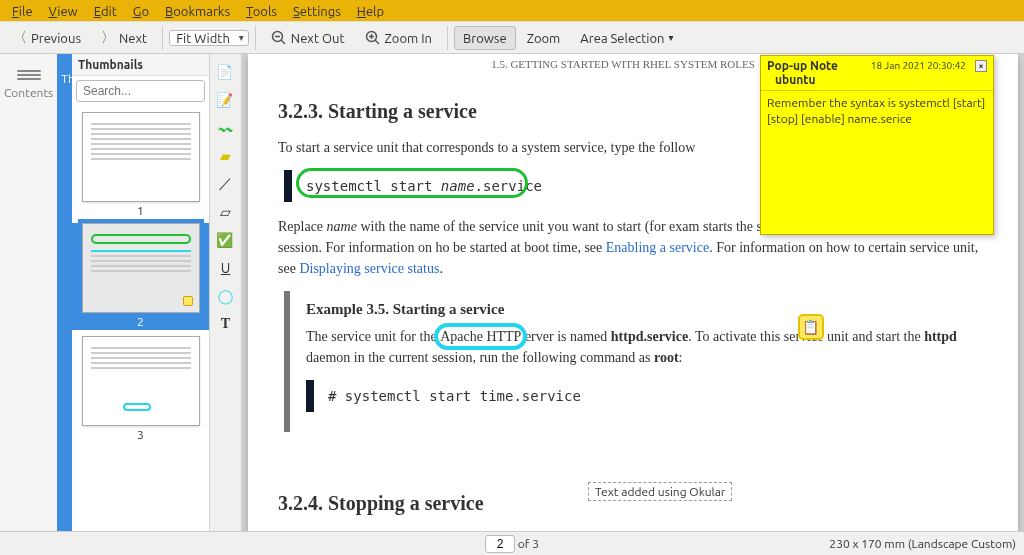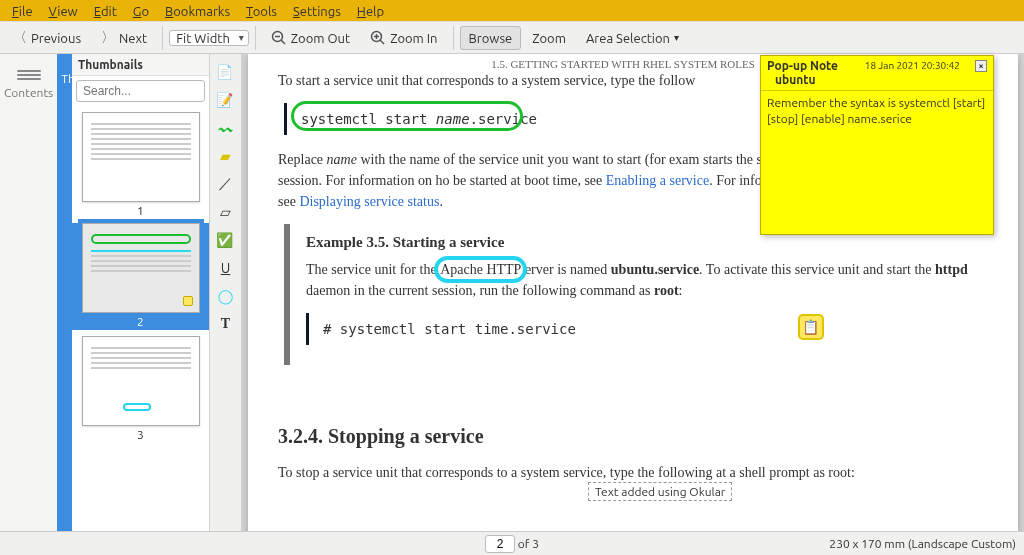--- a/index.html
+++ b/index.html
@@ -34,21 +34,21 @@
 .thumb-wrap.selbg .thumb-num { color: #fff; }
 .anno-bar { width: 32px; background: #f0f0ef; border-right: 1px solid #d0d0d0; display: flex; flex-direction: column; align-items: center; padding-top: 6px; gap: 4px; }
 .anno-btn { width: 24px; height: 24px; border: 1px solid transparent; border-radius: 3px; display: flex; align-items: center; justify-content: center; cursor: pointer; font-size: 14px; }
 .doc-area { flex: 1; background: #d4d4d4; overflow: hidden; position: relative; }
 .page { background: #fff; margin: 0 auto; width: 770px; min-height: 520px; box-shadow: 0 2px 8px rgba(0,0,0,0.25); padding: 0 30px 30px; position: relative; }
 .page-top-hdr { font-family: Georgia, serif; font-size: 11px; color: #666; display: flex; justify-content: center; padding-top: 4px; gap: 9px; }
 .h3 { font-family: Georgia, serif; font-size: 20px; font-weight: bold; margin-top: 30px; margin-bottom: 14px; }
 .h3b { font-family: Georgia, serif; font-size: 20px; font-weight: bold; margin-top: 26px; margin-bottom: 14px; }
 .body-p { font-family: Georgia, serif; font-size: 14px; line-height: 1.5; margin-bottom: 12px; }
 .body-p a { color: #2a6bcc; text-decoration: none; }
-.code-block { border-left: 3px solid #0f172a; padding: 8px 14px; margin: 8px 0 14px 6px; font-family: Menlo, Consolas, monospace; font-size: 14px; position: relative; }
+.code-block { border-left: 8px solid #0f172a; padding: 8px 14px; margin: 8px 0 14px 6px; font-family: Menlo, Consolas, monospace; font-size: 14px; position: relative; }
 .code-block .green-circle { position: absolute; left: 4px; top: -2px; width: 232px; height: 30px; border: 3px solid #1cbf2f; border-radius: 16px; pointer-events: none; }
 .example-box { border-left: 6px solid #777; padding: 10px 16px 6px; margin: 10px 0 10px 6px; }
 .example-box .ex-title { font-family: Georgia, serif; font-weight: bold; font-size: 15px; margin-bottom: 8px; }
 .cyan-ellipse { display:inline-block; position: relative; }
 .cyan-ellipse::before { content:""; position:absolute; left:-6px; top:-3px; right:-6px; bottom:-3px; border:4px solid #25d4ef; border-radius: 14px; pointer-events:none; }
 .inline-annot { position: absolute; border: 1px dashed #999; background: rgba(255,255,255,0.8); font-size: 12px; padding: 2px 6px; }
 .note-icon { position: absolute; width: 26px; height: 26px; background: #ffe760; border: 2px solid #e0c400; border-radius: 5px; display:flex; align-items:center; justify-content:center; font-size:14px; }
 .popup-note { position: absolute; top: 55px; right: 30px; width: 234px; height: 180px; background: #ffff00; border: 1px solid #bfaa00; font-size: 12px; box-shadow: 2px 2px 6px rgba(0,0,0,0.25); }
 .popup-note .pn-title { display:flex; justify-content:space-between; padding: 3px 6px 1px; font-weight:bold; }
 .popup-note .pn-close { width:12px; height:12px; border:1px solid #888; font-size:9px; text-align:center; line-height:10px; cursor:pointer; background:#eee; }
@@ -86,21 +86,21 @@
   <div class="tb-select">
       <span>Fit Width</span>
     </div>
   <div class="tb-sep"></div>
   <div class="tb-btn">
     <svg class="icon-svg" viewBox="0 0 16 16">
         <circle cx="6.5" cy="6.5" r="5" fill="none" stroke="#555" stroke-width="1.5"></circle>
         <line x1="10" y1="10" x2="14" y2="14" stroke="#555" stroke-width="1.5"></line>
         <line x1="4" y1="6.5" x2="9" y2="6.5" stroke="#555" stroke-width="1.5"></line>
       </svg>
-    <span>Zoom Out</span>
+    <span>Next Out</span>
   </div>
   <div class="tb-btn">
     <svg class="icon-svg" viewBox="0 0 16 16">
         <circle cx="6.5" cy="6.5" r="5" fill="none" stroke="#555" stroke-width="1.5"></circle>
         <line x1="10" y1="10" x2="14" y2="14" stroke="#555" stroke-width="1.5"></line>
         <line x1="4" y1="6.5" x2="9" y2="6.5" stroke="#555" stroke-width="1.5"></line>
         <line x1="6.5" y1="4" x2="6.5" y2="9" stroke="#555" stroke-width="1.5"></line>
       </svg>
     <span>Zoom In</span>
   </div>
@@ -215,56 +215,57 @@
       </div>
   </div>
 
   <div class="doc-area">
     <div class="page">
       <div class="page-top-hdr">
         <span>1.5. GETTING STARTED WITH RHEL SYSTEM ROLES</span>
         <span>30</span>
       </div>
 
+      <div class="h3">3.2.3. Starting a service</div>
 
       <p class="body-p">To start a service unit that corresponds to a system service, type the follow</p>
 
       <div class="code-block">
         <div class="green-circle"></div>
         <span>systemctl start </span><i>name</i><span>.service</span>
       </div>
 
       <p class="body-p">
         <span>Replace </span><i>name</i><span> with the name of the service unit you want to start (for exam starts the selected service unit in the current session. For information on ho be started at boot time, see </span><a href="#">Enabling a service</a><span>. For information on how to certain service unit, see </span><a href="#">Displaying service status</a><span>.</span>
       </p>
 
       <div class="example-box">
         <div class="ex-title">Example 3.5. Starting a service</div>
         <p class="body-p">
-          <span>The service unit for the </span><span class="cyan-ellipse"><span>Apache HTTP</span></span> <span>erver is named </span><b>ubuntu.service</b><span>. To activate this service unit and start the </span><b>httpd</b><span> daemon in the current session, run the following command as </span> <b>root</b><span>:</span>
+          <span>The service unit for the </span><span class="cyan-ellipse"><span>Apache HTTP</span></span> <span>erver is named </span><b>httpd.service</b><span>. To activate this service unit and start the </span><b>httpd</b><span> daemon in the current session, run the following command as </span> <b>root</b><span>:</span>
         </p>
         <div class="code-block" style="margin-left:0">
           <span># systemctl start time.service</span>
         </div>
       </div>
 
       <div class="inline-annot" style="left:340px; top:428px">Text added using Okular</div>
 
       <div class="h3b" style="margin-top:60px">3.2.4. Stopping a service</div>
       <p class="body-p">To stop a service unit that corresponds to a system service, type the following at a shell prompt as root:</p>
     </div>
 
     <div class="note-icon" style="position:absolute; right:200px; top:260px">📋</div>
   </div>
 </div>
 
 <div class="popup-note">
   <div class="pn-title">
     <span>Pop-up Note</span>
-    <span style="display:flex;align-items:center;gap:15px">
+    <span style="display:flex;align-items:center;gap:9px">
       <span style="font-weight:normal;font-size:10px">18 Jan 2021 20:30:42</span>
       <span class="pn-close"><span>×</span></span>
     </span>
   </div>
   <div class="pn-sub">ubuntu</div>
   <div class="pn-body">Remember the syntax is systemctl [start] [stop] [enable] name.serice</div>
 </div>
 
 <div class="statusbar">
   <input type="text" value="2" style="">

